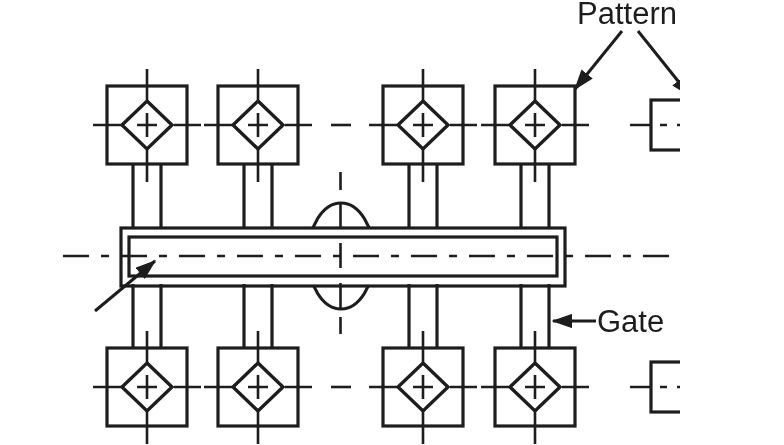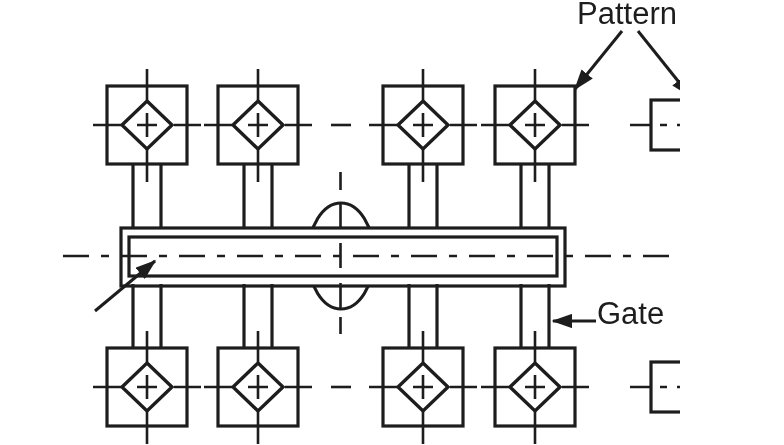--- a/index.html
+++ b/index.html
@@ -101,15 +101,15 @@
 
     <g>
       <line class="arrow" x1="622" y1="31" x2="575" y2="89" marker-end="url(#ah)"></line>
       <line class="arrow" x1="638" y1="31" x2="690" y2="96" marker-end="url(#ah)"></line>
       <line class="arrow" x1="95" y1="311" x2="155" y2="261" marker-end="url(#ah)"></line>
       <line class="arrow" x1="596" y1="321" x2="553" y2="321" marker-end="url(#ah)"></line>
     </g>
   </svg>
 
   <div class="lbl" style="left:577px; top:-2px">Pattern</div>
-  <div class="lbl" style="left:597px; top:298px">Gate</div>
+  <div class="lbl" style="left:597px; top:306px">Gate</div>
 
 </div>
 
 </body></html>

